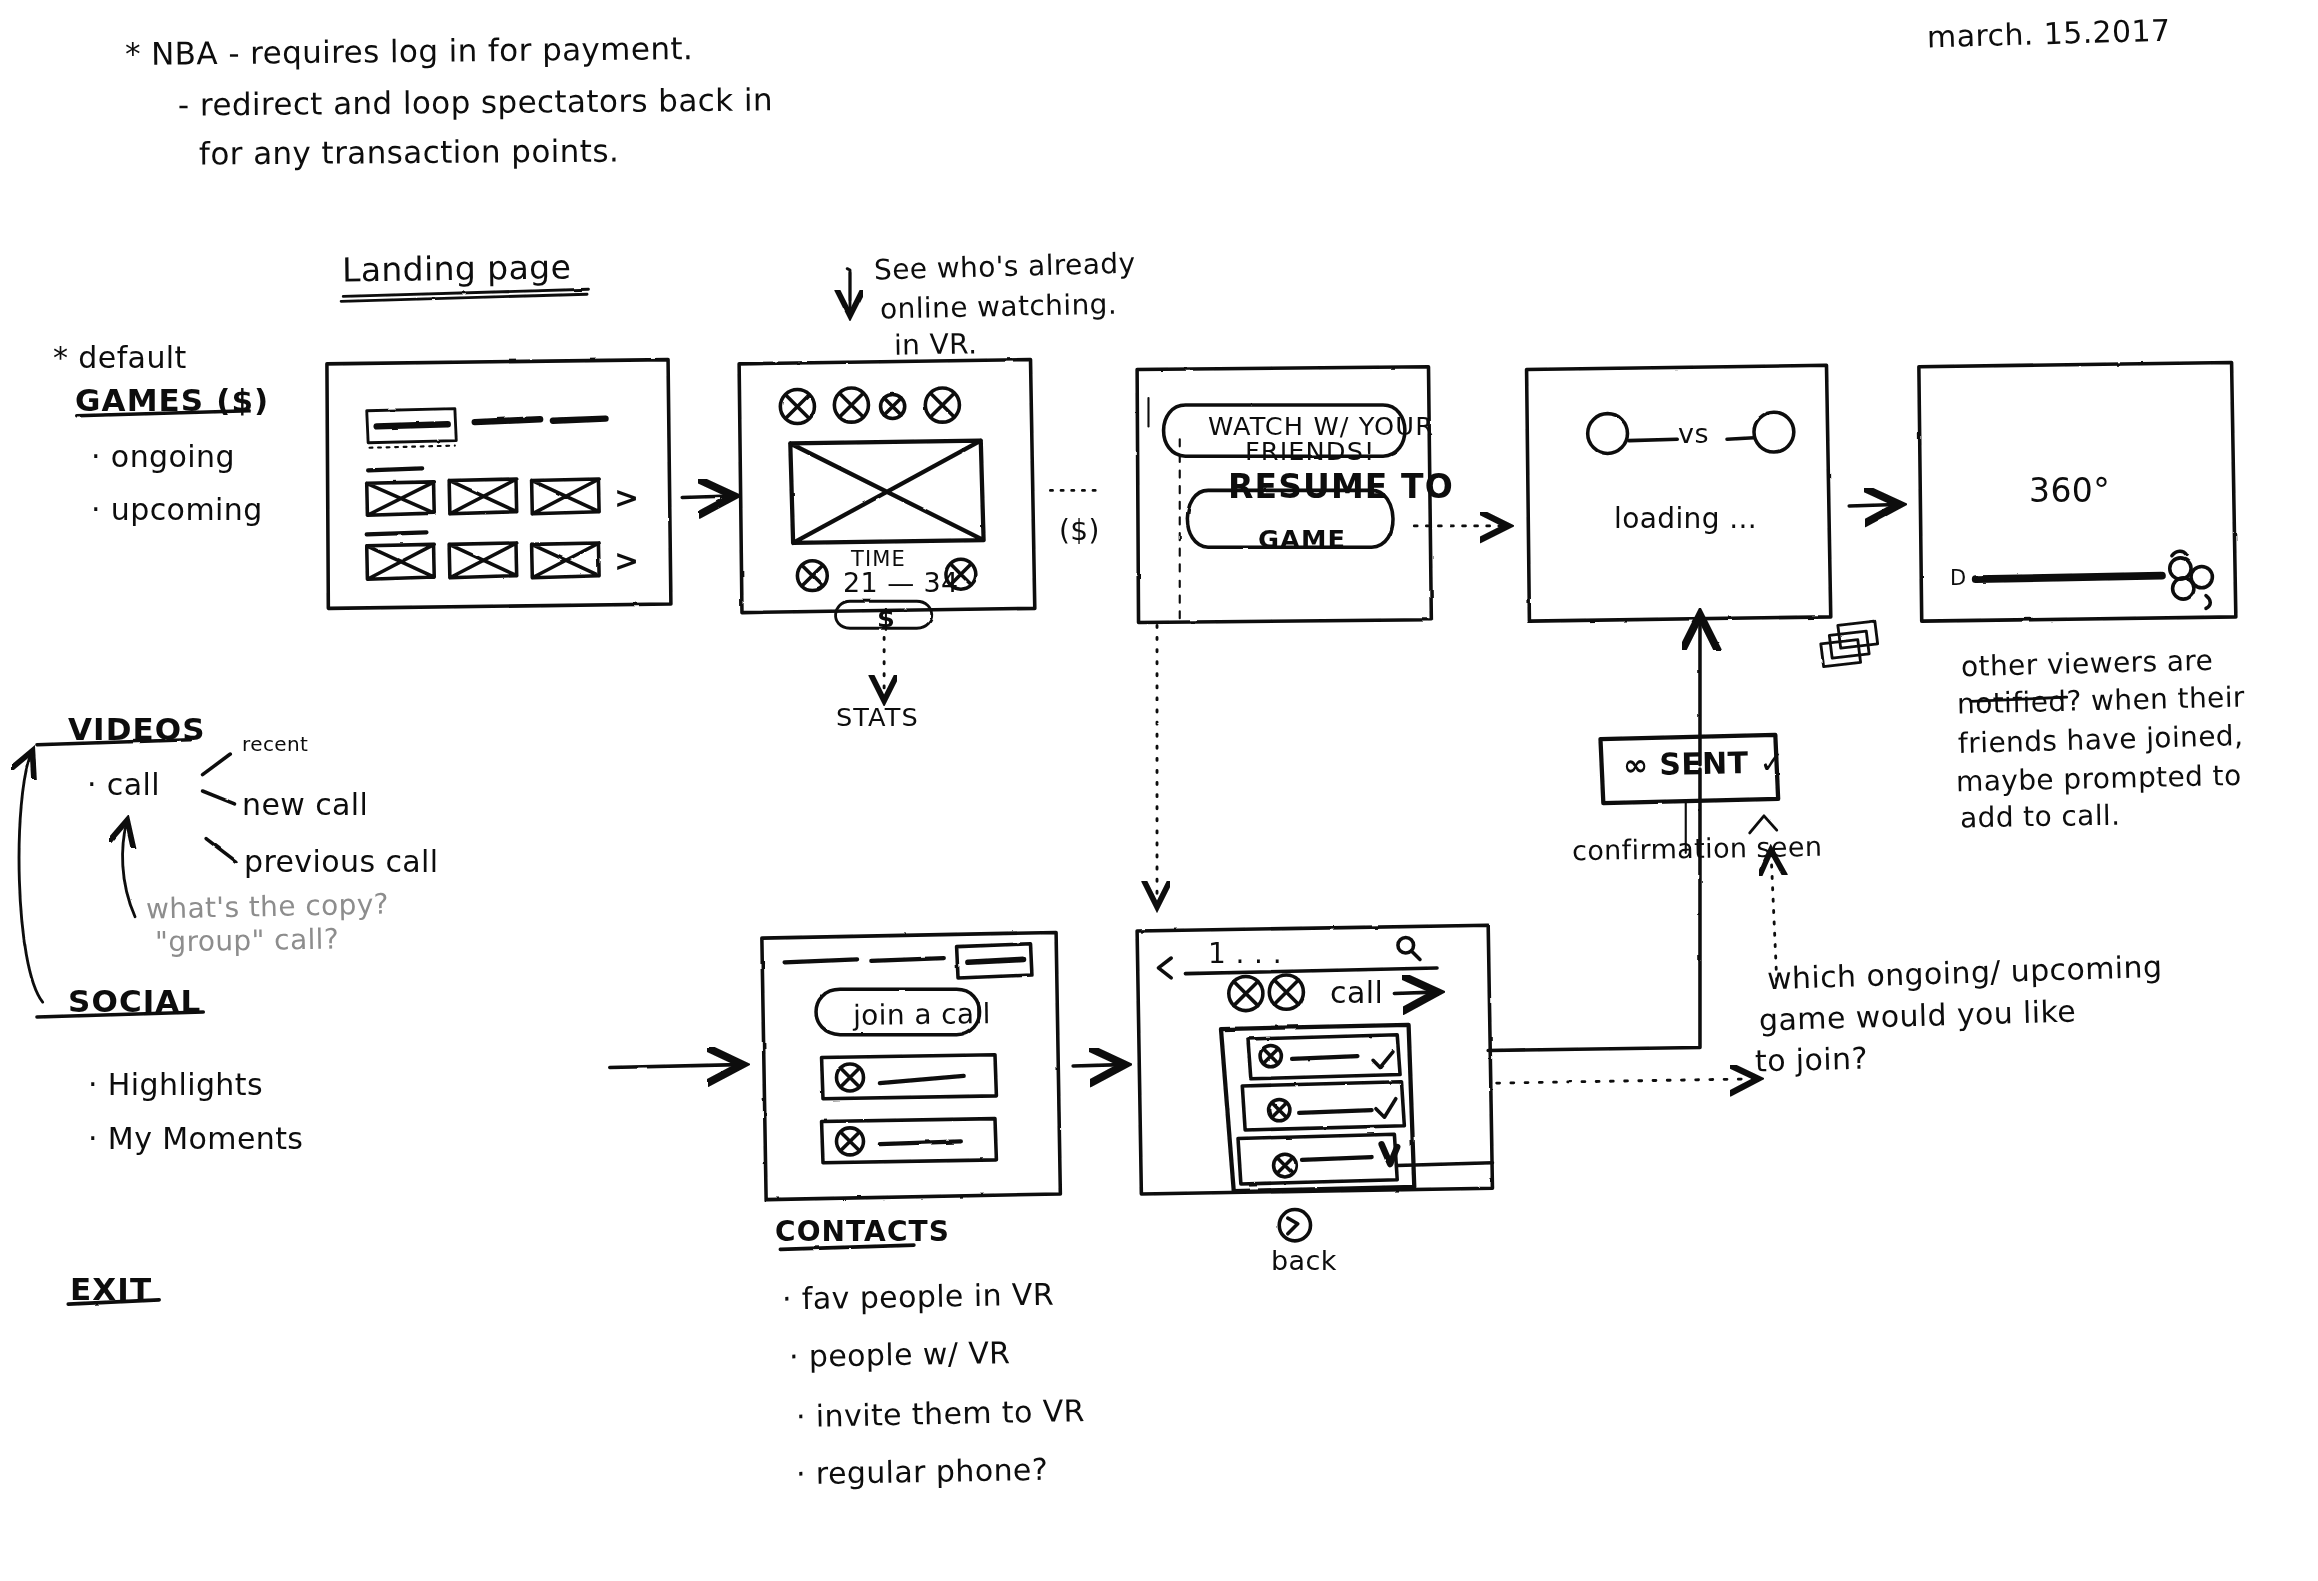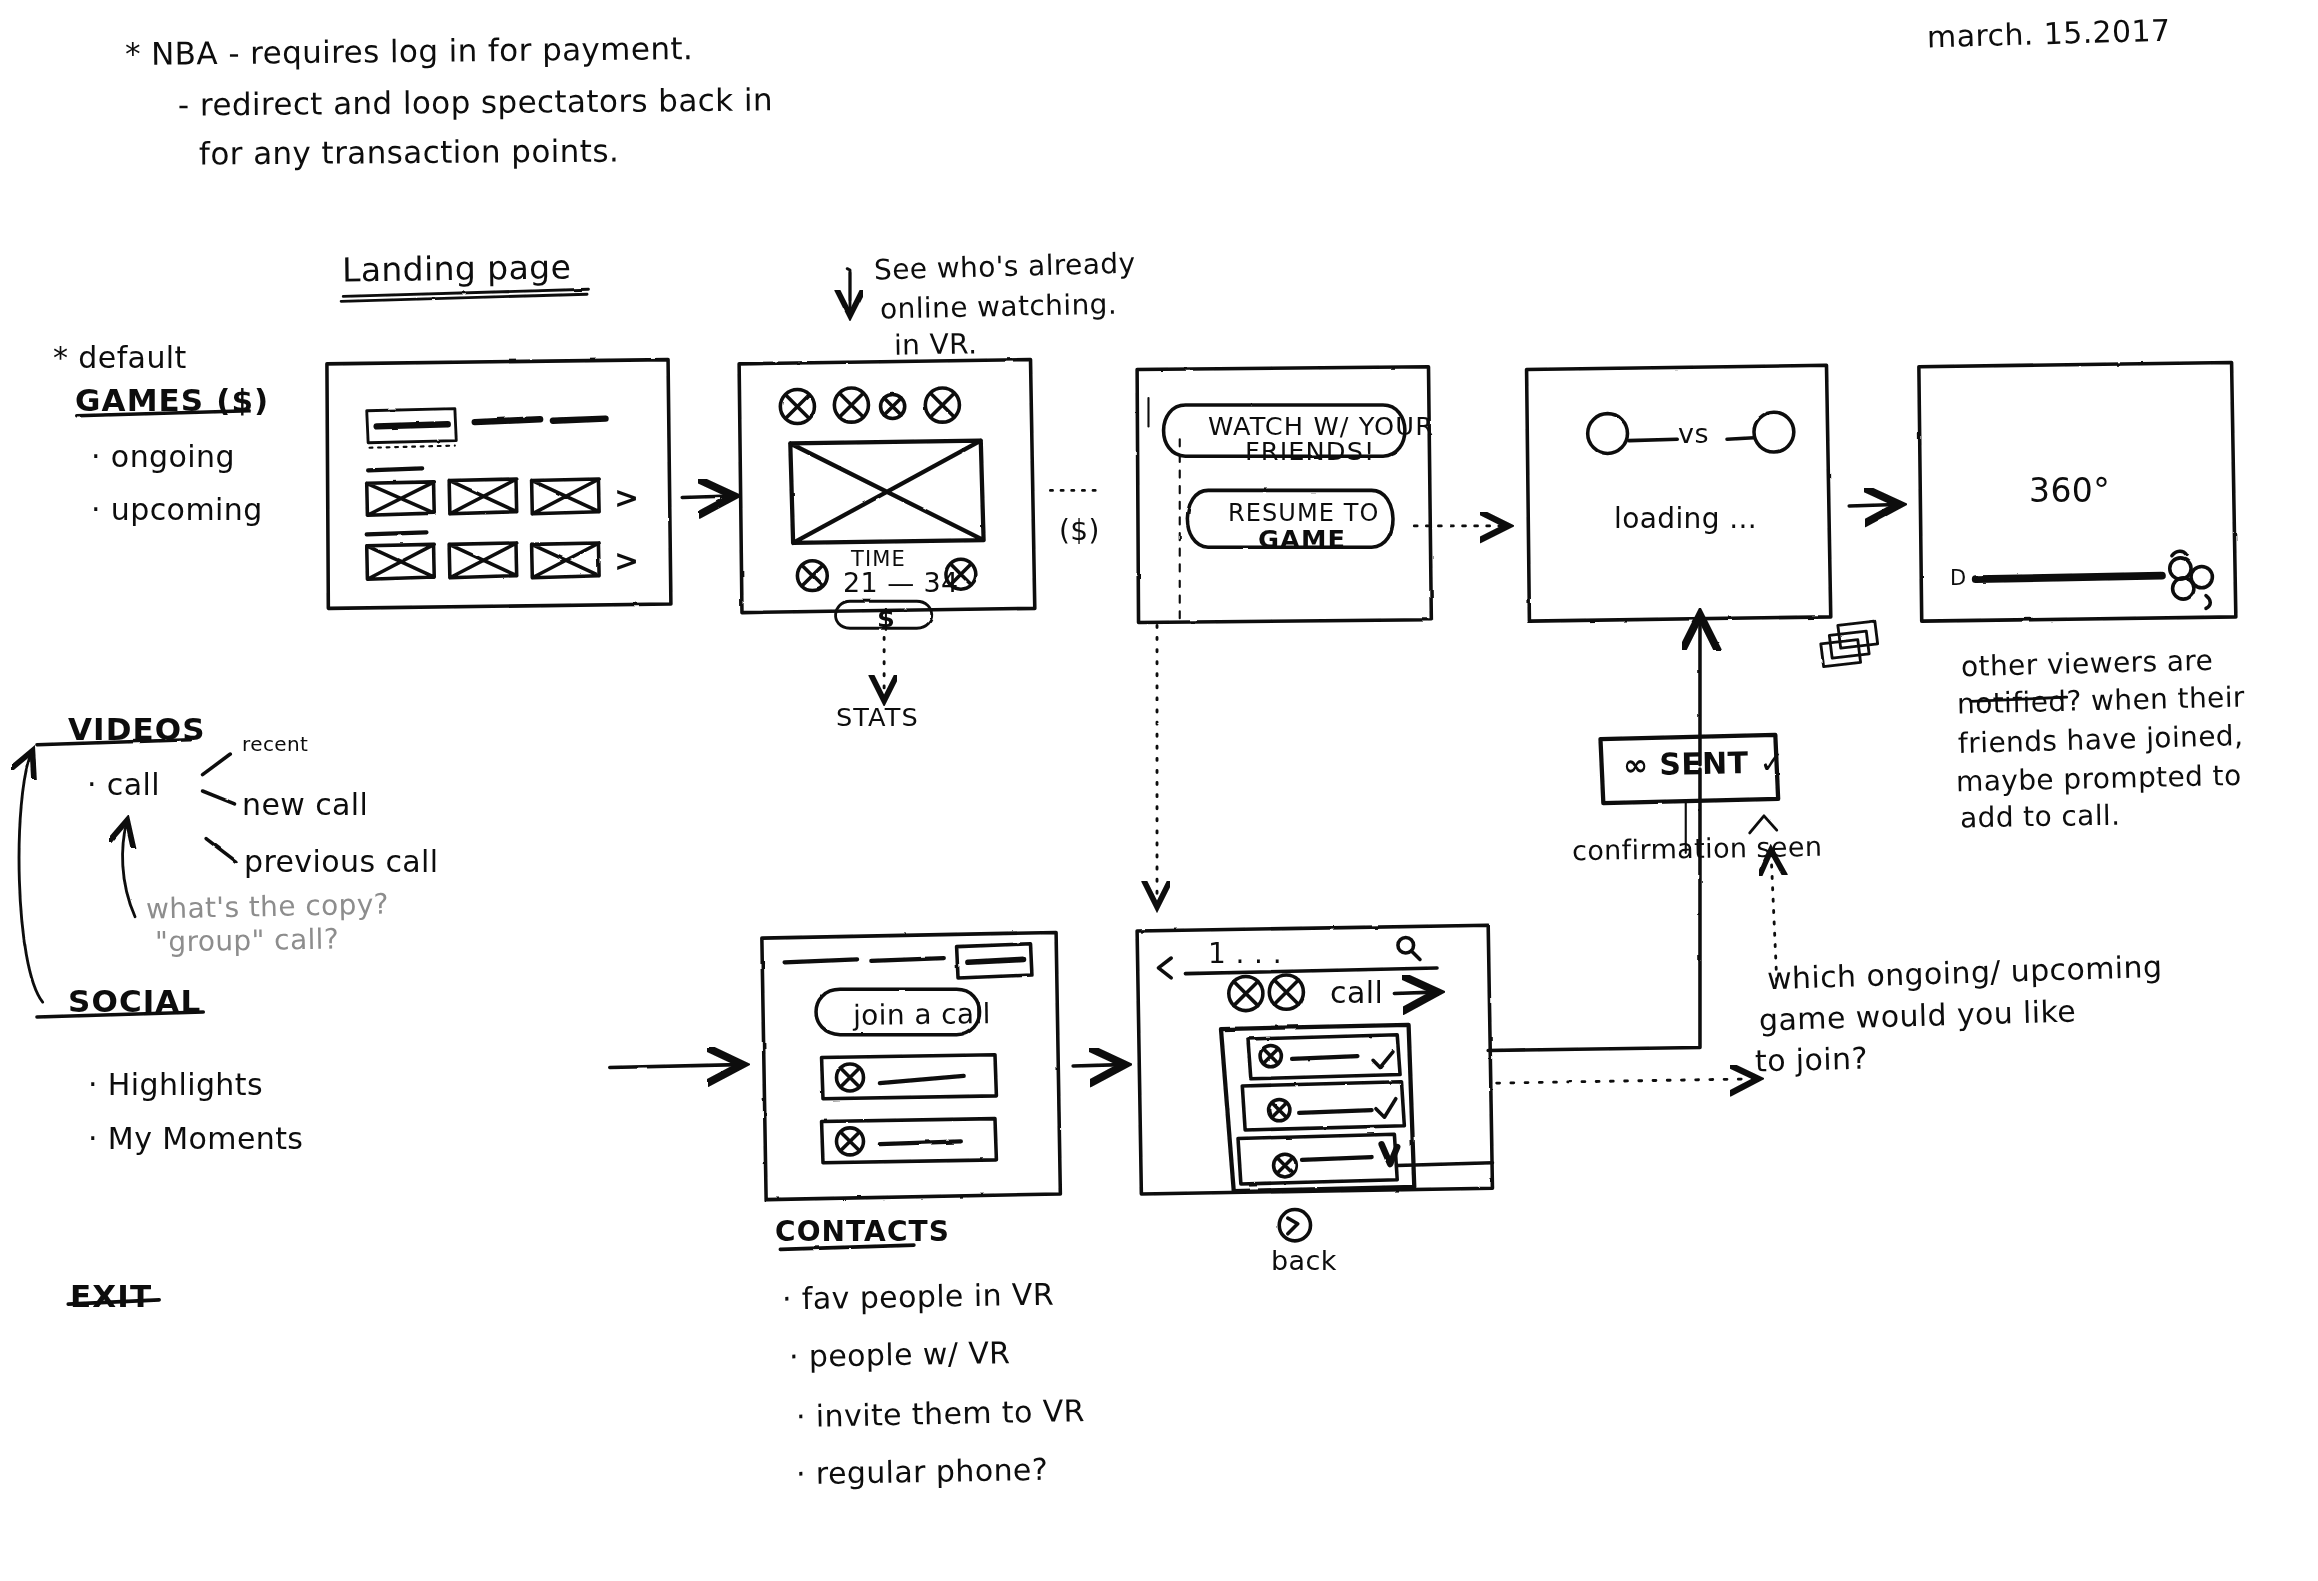--- a/index.html
+++ b/index.html
@@ -266,38 +266,38 @@
   <div class="hand" style="left:242px;top:733px;font-size:20px;">recent</div>
   <div class="hand" style="left:242px;top:787px;font-size:30px;">new call</div>
   <div class="hand" style="left:244px;top:844px;font-size:30px;">previous call</div>
   <div class="hand pencil" style="left:146px;top:890px;font-size:28px;transform:rotate(-1.2deg);">what's the copy?</div>
   <div class="hand pencil" style="left:155px;top:924px;font-size:28px;transform:rotate(-1deg);">"group" call?</div>
 
   <div class="hand bold caps" style="left:68px;top:983px;font-size:31px;">SOCIAL</div>
   <div class="hand" style="left:88px;top:1059px;font-size:30px;margin-top:8px;">· Highlights</div>
   <div class="hand" style="left:88px;top:1121px;font-size:30px;">· My Moments</div>
 
-  <div class="hand bold caps" style="left:70px;top:1271px;font-size:31px;margin-top:7px;">EXIT</div>
+  <div class="hand bold caps" style="left:70px;top:1271px;font-size:31px;">EXIT</div>
 
   <div class="hand" style="left:342px;top:250px;font-size:33px;transform:rotate(-0.8deg);">Landing page</div>
   <div class="hand" style="left:614px;top:480px;font-size:30px;font-weight:700;">&gt;</div>
   <div class="hand" style="left:614px;top:543px;font-size:30px;font-weight:700;">&gt;</div>
 
   <div class="hand" style="left:874px;top:250px;font-size:28px;transform:rotate(-1.5deg);">See who's already</div>
   <div class="hand" style="left:880px;top:290px;font-size:28px;transform:rotate(-1.2deg);">online watching.</div>
   <div class="hand" style="left:894px;top:328px;font-size:28px;transform:rotate(-1deg);">in VR.</div>
   <div class="hand caps" style="left:851px;top:547px;font-size:21px;">TIME</div>
   <div class="hand" style="left:843px;top:567px;font-size:27px;">21 — 34</div>
   <div class="hand bold" style="left:877px;top:603px;font-size:25.6px;">$</div>
   <div class="hand caps" style="left:836px;top:702px;font-size:25.6px;">STATS</div>
   <div class="hand" style="left:1059px;top:514px;font-size:28px;">($)</div>
 
   <div class="hand caps" style="left:1208px;top:411px;font-size:25.6px;">WATCH W/ YOUR</div>
   <div class="hand caps" style="left:1245px;top:436px;font-size:25.6px;">FRIENDS!</div>
-  <div class="hand caps" style="left:1228px;top:499px;font-size:24px;">RESUME TO</div>
+  <div class="hand caps" style="left:1228px;top:468px;font-size:33px;font-weight:bold;">RESUME TO</div>
   <div class="hand caps" style="left:1258px;top:524px;font-size:25.6px;font-weight:bold;">GAME</div>
 
   <div class="hand" style="left:1678px;top:418px;font-size:27px;">vs</div>
   <div class="hand" style="left:1614px;top:502px;font-size:28px;text-align:center;">loading ...</div>
 
   <div class="hand" style="left:2029px;top:472px;font-size:33px;text-align:right;">360°</div>
   <div class="hand" style="left:1950px;top:566px;font-size:21px;">D</div>
 
   <div class="hand bold" style="left:1623px;top:746px;font-size:30px;transform:rotate(-1deg);">∞ SENT ✓</div>
   <div class="hand" style="left:1572px;top:833px;font-size:27px;transform:rotate(-1deg);">confirmation seen</div>

